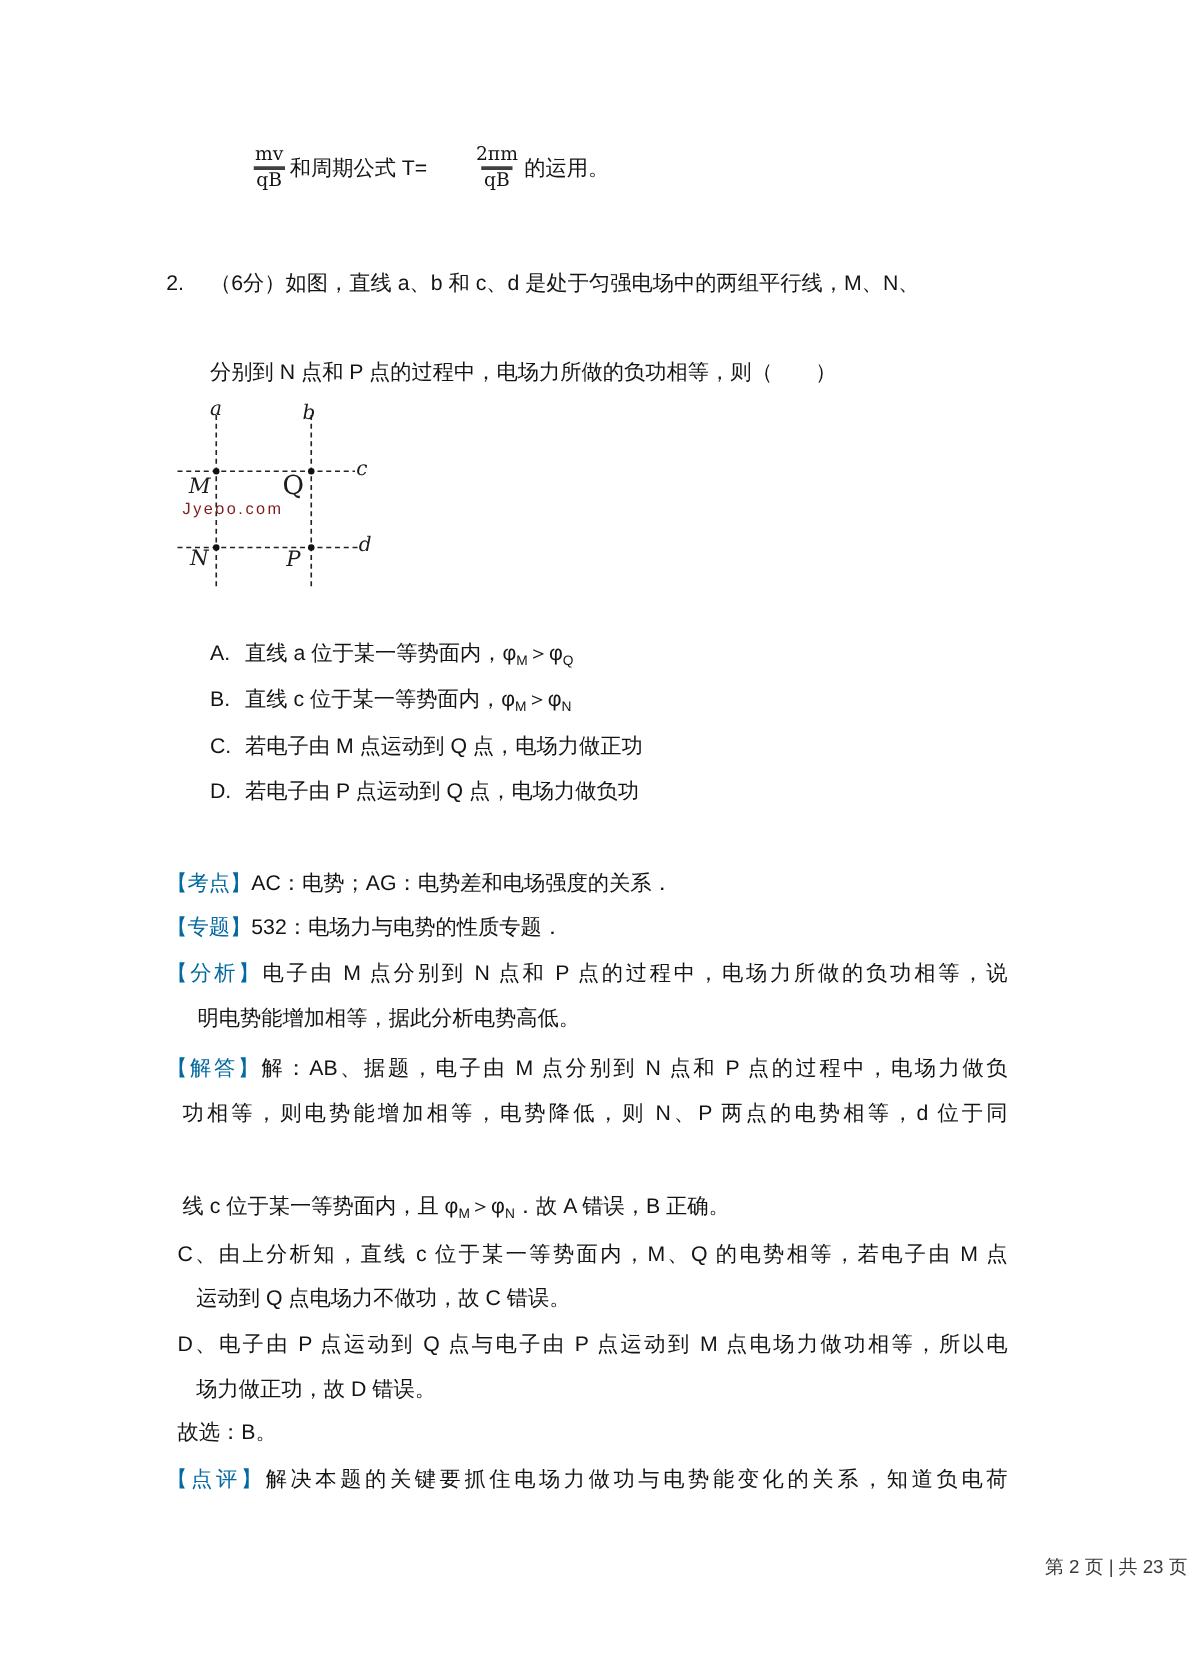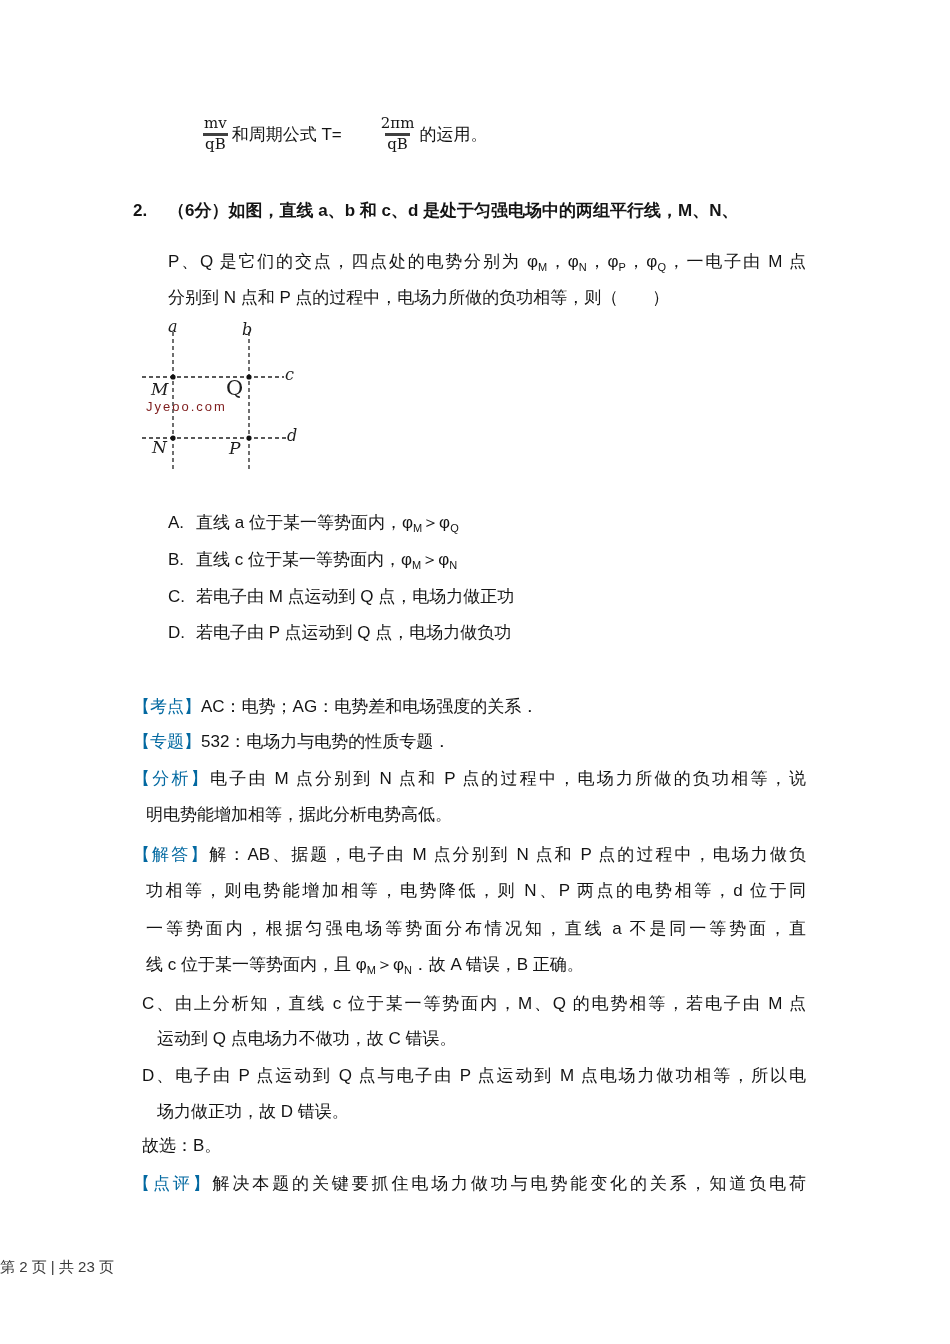--- a/index.html
+++ b/index.html
@@ -18,44 +18,43 @@
   .fline { position:absolute; left:168px; top:102px; height:64px; display:flex; align-items:center; gap:3px; }
   .frac { display:inline-flex; flex-direction:column; align-items:center;
           font-family:"DejaVu Serif",serif; font-size:15px; line-height:1.15;margin-left:34px; }
   .frac .den { border-top:3px solid #404040; padding:0 2px; }
   .frac .numr { padding:0 2px; }
   #figure { position:absolute; left:138px; top:315px; width:180px; height:170px; }
   .fig-label { position:absolute; font-family:"DejaVu Serif",serif; font-style:italic; font-size:16px; color:#1c1c1c; line-height:16px; }
   .fig-point { position:absolute; font-family:"DejaVu Serif",serif; font-style:italic; font-size:17px; color:#1c1c1c; line-height:18px; }
   .fig-Q { position:absolute; font-family:"DejaVu Serif",serif; font-size:21px; color:#1c1c1c; line-height:20px; }
   .watermark { position:absolute; left:8px; top:84px; font-size:13px; color:#7f1d1d; letter-spacing:2px; }
-  .footer { position:absolute; left:0; top:1243px; width:950px; text-align:left; font-size:15px; color:#3a3a3a; line-height:22px;margin-top:13px; }
+  .footer { position:absolute; left:0; top:1243px; width:950px; text-align:right; font-size:15px; color:#3a3a3a; line-height:22px; }
 </style>
 </head>
 <body>
 
 <div id="page">
 
   <div class="fline">
     <span class="frac">
       <span class="numr">mv</span>
       <span class="den">qB</span>
     </span>
     <span>和周期公式 T=</span>
     <span class="frac">
       <span class="numr">2πm</span>
       <span class="den">qB</span>
     </span>
     <span>的运用。</span>
   </div>
 
-  <div class="line" style="left:133px; top:200px; width:673px;font-weight:bold;">
+  <div class="line" style="left:133px; top:216px; width:673px;">
     <span class="qnum">2.</span><span>（6分）如图，直线 a、b 和 c、d 是处于匀强电场中的两组平行线，M、N、</span>
   </div>
-  <div class="line just" style="left:168px; top:251px; width:638px;">P、Q 是它们的交点，四点处的电势分别为 φ<sub>M</sub>，φ<sub>N</sub>，φ<sub>P</sub>，φ<sub>Q</sub>，一电子由 M 点</div>
   <div class="line" style="left:168px; top:287px; width:638px;">分别到 N 点和 P 点的过程中，电场力所做的负功相等，则（　　）</div>
 
   <div id="figure">
     <svg width="180" height="170" viewBox="0 0 180 170">
       <line x1="35" y1="17" x2="35" y2="157" stroke="#222" stroke-width="1.3" stroke-dasharray="4 3"></line>
       <line x1="111" y1="17" x2="111" y2="157" stroke="#222" stroke-width="1.3" stroke-dasharray="4 3"></line>
       <line x1="4" y1="62" x2="146" y2="62" stroke="#222" stroke-width="1.3" stroke-dasharray="4 3"></line>
       <line x1="4" y1="123" x2="148" y2="123" stroke="#222" stroke-width="1.3" stroke-dasharray="4 3"></line>
       <circle cx="35" cy="62" r="2.6" fill="#111"></circle>
       <circle cx="111" cy="62" r="2.6" fill="#111"></circle>
@@ -88,27 +87,26 @@
 
   <div class="line" style="left:133px; top:696px; width:673px;">
     <span class="tag">【考点】</span><span>AC：电势；AG：电势差和电场强度的关系．</span>
   </div>
   <div class="line" style="left:133px; top:731px; width:673px;">
     <span class="tag">【专题】</span><span>532：电场力与电势的性质专题．</span>
   </div>
   <div class="line just" style="left:133px; top:768px; width:673px;">
     <span class="tag">【分析】</span><span>电子由 M 点分别到 N 点和 P 点的过程中，电场力所做的负功相等，说</span>
   </div>
-  <div class="line" style="left:146px; top:804px; width:660px;">明电势能增加相等，据此分析电势高低。</div>
+  <div class="line" style="left:158px; top:804px; width:660px;">明电势能增加相等，据此分析电势高低。</div>
 
   <div class="line just" style="left:133px; top:844px; width:673px;">
     <span class="tag">【解答】</span><span>解：AB、据题，电子由 M 点分别到 N 点和 P 点的过程中，电场力做负</span>
   </div>
   <div class="line just" style="left:146px; top:880px; width:660px;">功相等，则电势能增加相等，电势降低，则 N、P 两点的电势相等，d 位于同</div>
-  <div class="line just" style="left:146px; top:918px; width:660px;">一等势面内，根据匀强电场等势面分布情况知，直线 a 不是同一等势面，直</div>
   <div class="line" style="left:146px; top:954px; width:660px;">线 c 位于某一等势面内，且 φ<sub>M</sub>＞φ<sub>N</sub>．故 A 错误，B 正确。</div>
 
   <div class="line just" style="left:142px; top:993px; width:664px;">C、由上分析知，直线 c 位于某一等势面内，M、Q 的电势相等，若电子由 M 点</div>
   <div class="line" style="left:157px; top:1028px; width:649px;">运动到 Q 点电场力不做功，故 C 错误。</div>
   <div class="line just" style="left:142px; top:1065px; width:664px;">D、电子由 P 点运动到 Q 点与电子由 P 点运动到 M 点电场力做功相等，所以电</div>
   <div class="line" style="left:157px; top:1101px; width:649px;">场力做正功，故 D 错误。</div>
   <div class="line" style="left:142px; top:1135px; width:664px;">故选：B。</div>
 
   <div class="line just" style="left:133px; top:1173px; width:673px;">
     <span class="tag">【点评】</span><span>解决本题的关键要抓住电场力做功与电势能变化的关系，知道负电荷</span>

